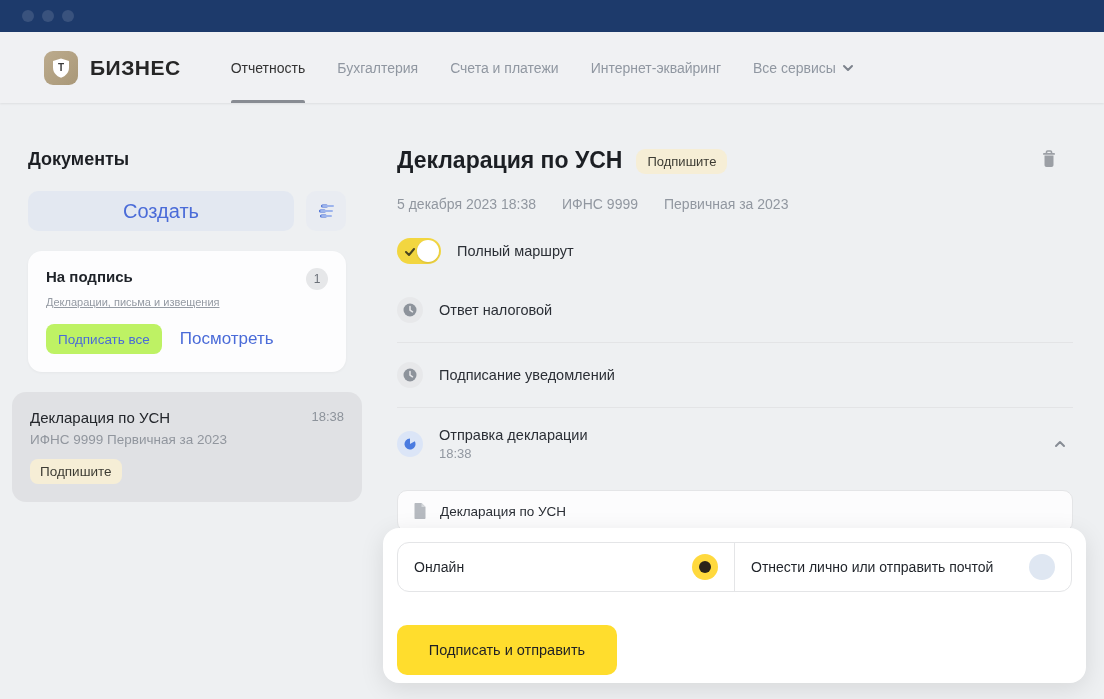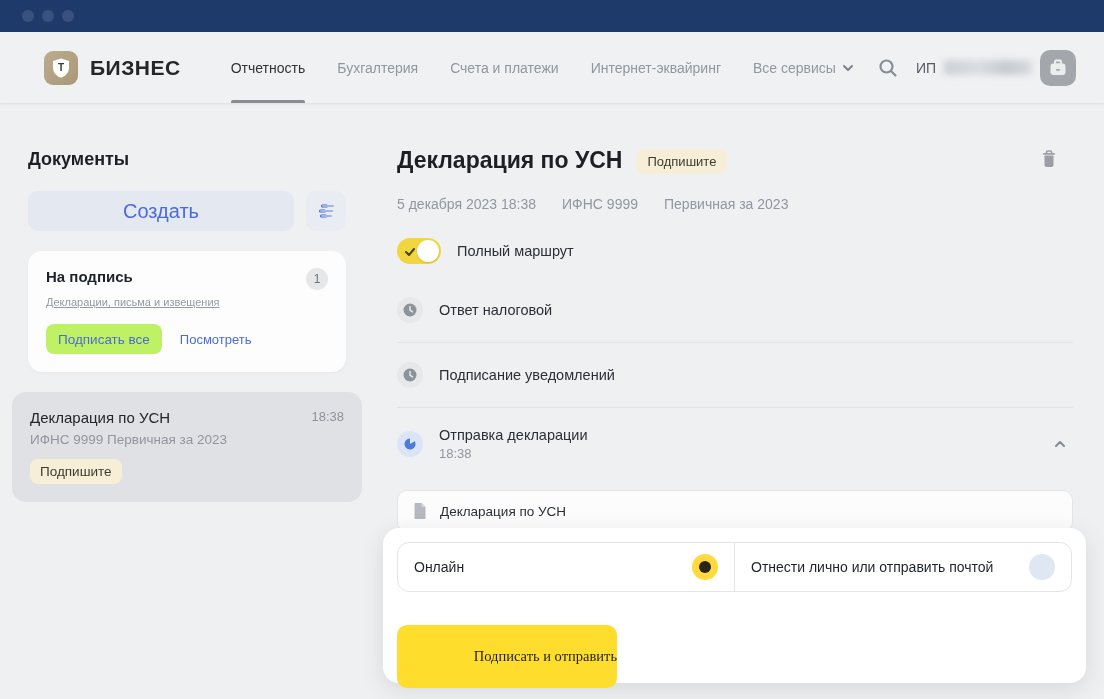--- a/index.html
+++ b/index.html
@@ -88,21 +88,21 @@
     margin-left:auto; min-width:22px; height:22px; border-radius:50%;
     background:#e6e7e9; color:#6b7078; font-size:12px;
     display:flex; align-items:center; justify-content:center;
   }
   .sign-card-sub { font-size:11px; color:#949aa3; margin-top:6px;text-decoration:underline; }
   .sign-card-btns { display:flex; align-items:center; gap:18px; margin-top:16px; }
   .sign-all-btn {
     height:30px; padding:0 12px; border:none; border-radius:8px;
     background:#bef264; color:#4a6bd8; font-size:13.5px; cursor:pointer; font-family:inherit;
   }
-  .view-btn { background:none; border:none; color:#4a6bd8; font-size:13px; cursor:pointer; font-family:inherit; }
+  .view-btn { background:none; border:none; color:#4a6bd8; font-size:17px; cursor:pointer; font-family:inherit; }
 
   .doc-card {
     margin:20px 0 0 0; background:#e0e1e4; border-radius:14px;
     padding:17px 18px 18px 18px; cursor:pointer;
   }
   .doc-card-top { display:flex; align-items:flex-start; }
   .doc-card-title { font-size:15px; color:#23262b; }
   .doc-card-time { margin-left:auto; font-size:13px; color:#8d939b; }
   .doc-card-sub { font-size:13.5px; color:#91969e; margin-top:6px; }
   .badge-cream {
@@ -173,23 +173,23 @@
   .seg-label { font-size:14px; color:#1f2329;text-align:center; }
   .radio { margin-left:auto; width:26px; height:26px; border-radius:50%; flex-shrink:0; }
   .radio.selected {
     background:#ffd93d;
     display:flex; align-items:center; justify-content:center;
   }
   .radio.selected::after { content:""; width:12px; height:12px; border-radius:50%; background:#2b241a; }
   .radio.unselected { background:#dfe7f2; }
 
   .submit-btn {
-    margin-top:33px; width:220px; height:63px;
+    margin-top:33px; width:220px; height:50px;
     background:#ffdd2d; border:none; border-radius:10px;
-    font-size:14.5px; color:#1f2024; cursor:pointer; font-family:Liberation Serif, serif;text-align:right;
+    font-size:14.5px; color:#1f2024; cursor:pointer; font-family:Liberation Sans, sans-serif;
   }
 </style>
 </head>
 <body>
 
 <div class="titlebar">
   <span class="dot"></span>
   <span class="dot"></span>
   <span class="dot"></span>
 </div>
@@ -213,39 +213,20 @@
     <div class="nav-item">
       <span>Все сервисы</span>
       <span class="chev">
         <svg width="12" height="12" viewBox="0 0 12 12">
             <polyline points="2,4 6,8 10,4" fill="none" stroke="#7d838c" stroke-width="2" stroke-linecap="round" stroke-linejoin="round"></polyline>
           </svg>
       </span>
     </div>
   </nav>
 
-  <div class="header-right">
-    <div class="search-btn">
-      <svg width="22" height="22" viewBox="0 0 22 22">
-          <circle cx="9.5" cy="9.5" r="6" fill="none" stroke="#878d96" stroke-width="2.2"></circle>
-          <line x1="14" y1="14" x2="18.5" y2="18.5" stroke="#878d96" stroke-width="2.2" stroke-linecap="round"></line>
-        </svg>
-    </div>
-    <div class="profile">
-      <span class="profile-prefix">ИП</span>
-      <span class="blurred-name"></span>
-      <span class="avatar">
-        <svg width="22" height="22" viewBox="0 0 22 22">
-          <rect x="8" y="3.5" width="6" height="4" rx="1.2" fill="none" stroke="#f2f3f4" stroke-width="1.8"></rect>
-          <rect x="3.5" y="6.5" width="15" height="11.5" rx="2.4" fill="#eceded"></rect>
-          <rect x="9" y="12" width="4" height="1.8" rx="0.9" fill="#a3a7ac"></rect>
-        </svg>
-      </span>
-    </div>
-  </div>
 </div>
 
 <div class="sidebar">
   <div class="sidebar-title">Документы</div>
 
   <div class="sidebar-actions">
     <button class="create-btn">Создать</button>
     <button class="filter-btn">
       <svg width="22" height="22" viewBox="0 0 22 22">
         <rect x="6" y="4.5" width="7" height="3" rx="1.5" fill="#3f66d4"></rect>

